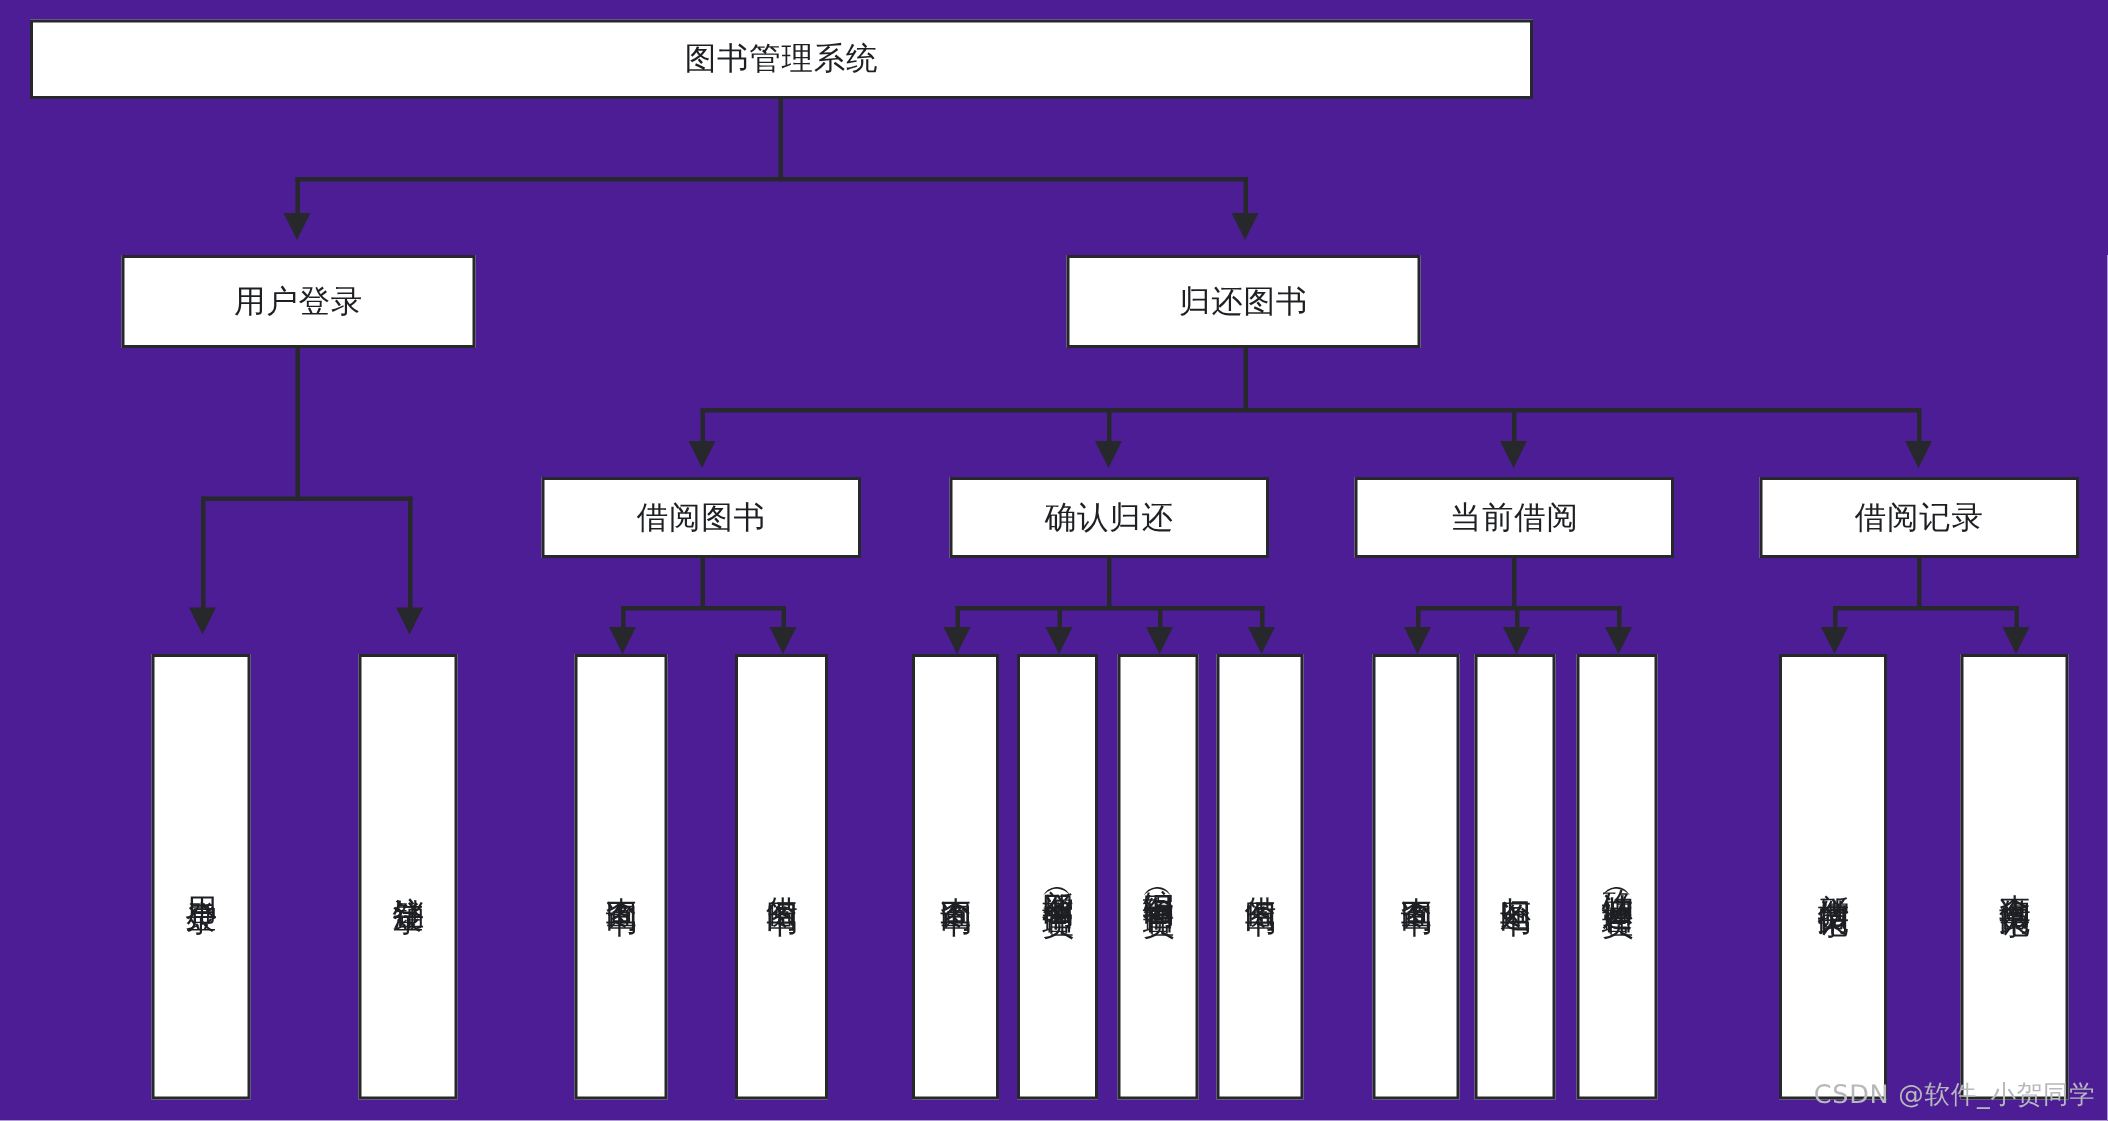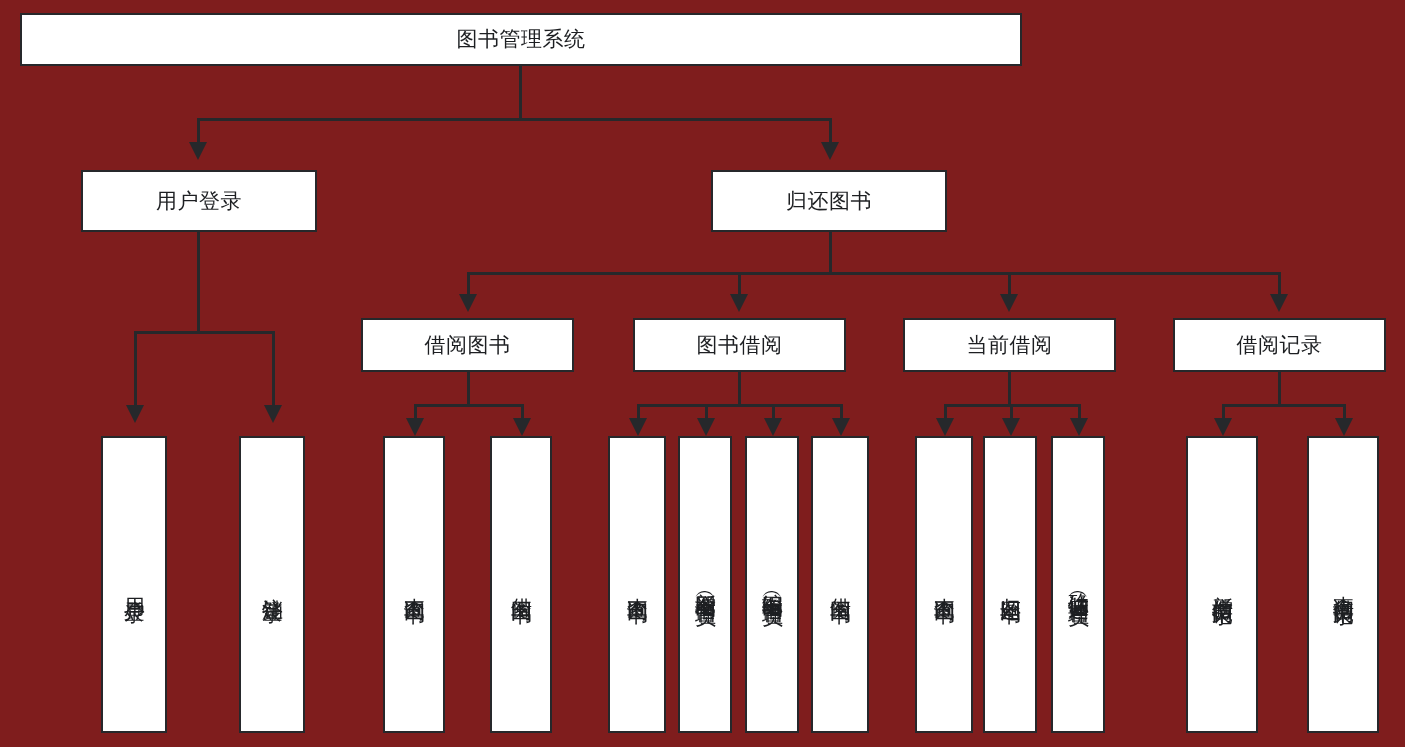--- a/index.html
+++ b/index.html
@@ -7,21 +7,21 @@
     padding: 0;
     background: #ffffff;
   }
   body {
     font-family: "DejaVu Sans", "Liberation Sans", sans-serif;
   }
   #canvas {
     position: relative;
     width: 1405px;
     height: 747px;
-    background: #7f1d1d;
+    background: #4c1d95;
     overflow: hidden;
   }
   .node {
     position: absolute;
     box-sizing: border-box;
     background: #ffffff;
     border: 2px solid #26282b;
     display: flex;
     align-items: center;
     justify-content: center;
@@ -111,21 +111,21 @@
   <div class="arrow" style="left:730px; top:294px;"></div>
   <div class="conn vline" style="left:1008px; top:272px; height:26px;"></div>
   <div class="arrow" style="left:1000px; top:294px;"></div>
   <div class="conn vline" style="left:1278px; top:272px; height:26px;"></div>
   <div class="arrow" style="left:1270px; top:294px;"></div>
 
   <div class="node h" style="left:361px; top:318px; width:213px; height:54px;">
     <span class="lbl">借阅图书</span>
   </div>
   <div class="node h" style="left:633px; top:318px; width:213px; height:54px;">
-    <span class="lbl">图书借阅</span>
+    <span class="lbl">确认归还</span>
   </div>
   <div class="node h" style="left:1173px; top:318px; width:213px; height:54px;">
     <span class="lbl">借阅记录</span>
   </div>
   <div class="node h" style="left:903px; top:318px; width:213px; height:54px;">
     <span class="lbl">当前借阅</span>
   </div>
 
   <div class="conn vline" style="left:467px; top:372px; height:34px;"></div>
   <div class="conn hline" style="left:414px; top:404px; width:107px;"></div>
@@ -198,14 +198,15 @@
     <span class="lbl">确认归还（管理员）</span>
   </div>
 
   <div class="node v" style="left:1186px; top:436px; width:72px; height:297px;">
     <span class="lbl">新增借阅记录</span>
   </div>
   <div class="node v" style="left:1307px; top:436px; width:72px; height:297px;">
     <span class="lbl">查询借阅记录</span>
   </div>
 
+  <div id="watermark">CSDN @软件_小贺同学</div>
 
 </div>
 
 </body></html>

